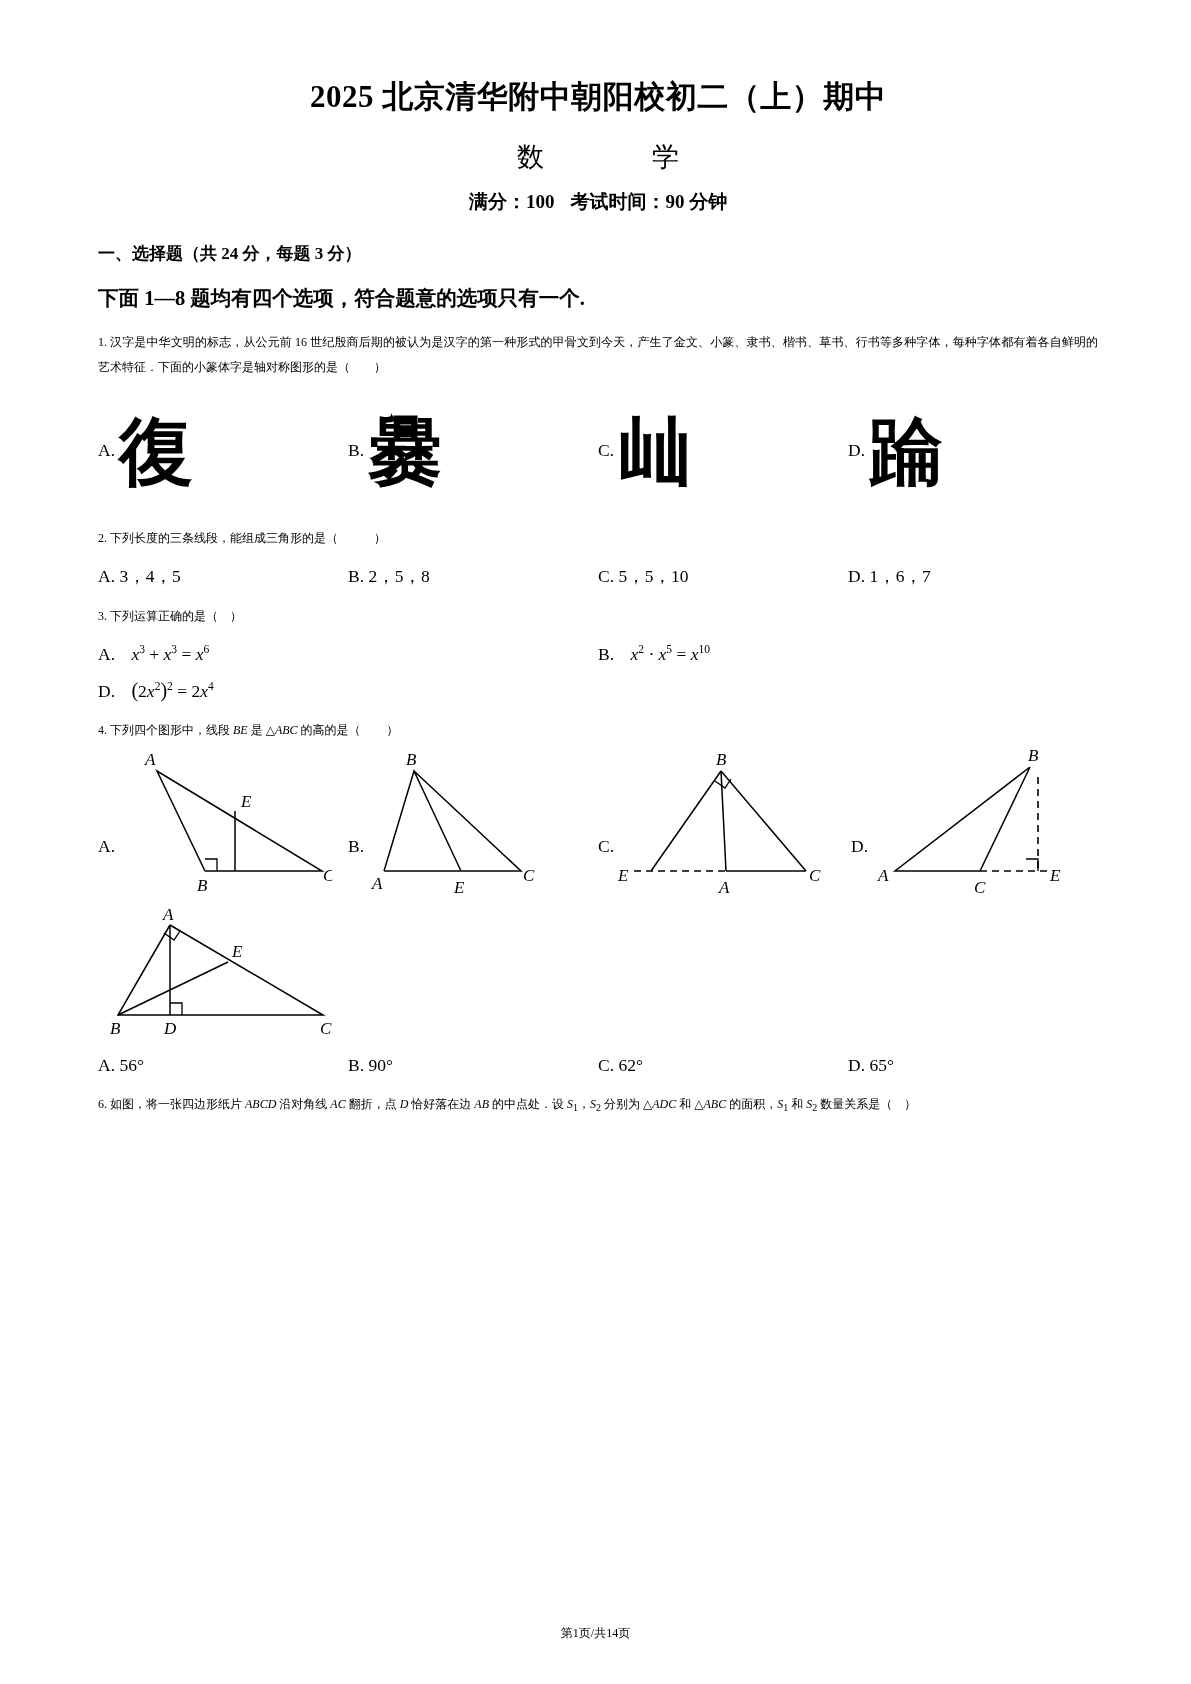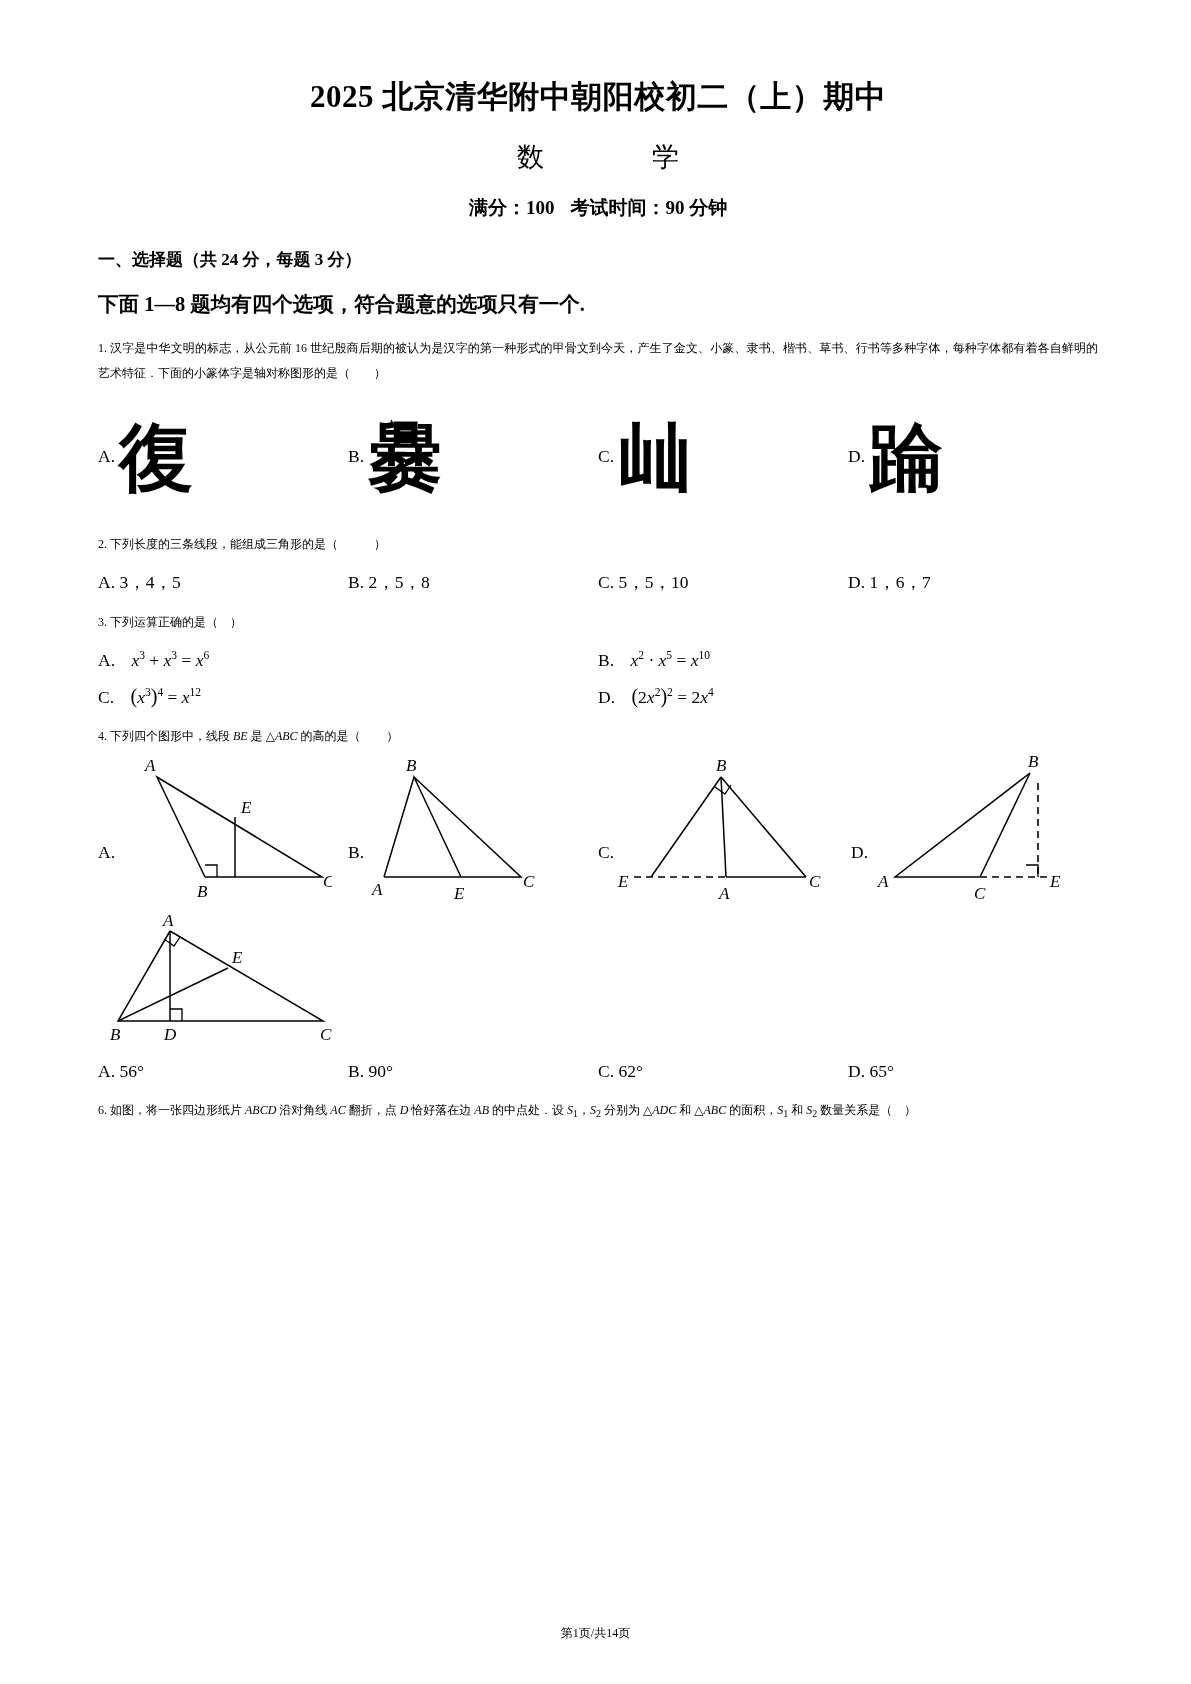--- a/index.html
+++ b/index.html
@@ -43,21 +43,21 @@
     font-size: 27px;
     font-weight: normal;
     margin-top: 22px;
     letter-spacing: 18px;
     text-indent: 18px;
   }
   .exam-meta {
     text-align: center;
     font-size: 19px;
     font-weight: bold;
-    margin-top: 20px;
+    margin-top: 14px;
   }
   .exam-meta .gap { display:inline-block; width: 16px; }
 
   .section-head {
     font-size: 17px;
     font-weight: bold;
     margin-top: 26px;
     line-height: 1.5;
   }
   .section-sub {
@@ -201,24 +201,20 @@
       <div>
         <span>A.</span>
         <span class="sp-sm"></span><span class="m">x</span><sup>3</sup> + <span class="m">x</span><sup>3</sup> = <span class="m">x</span><sup>6</sup>
       </div>
       <div>
         <span>B.</span>
         <span class="sp-sm"></span><span class="m">x</span><sup>2</sup> · <span class="m">x</span><sup>5</sup> = <span class="m">x</span><sup>10</sup>
       </div>
     </div>
     <div class="opts wide2">
-      <div>
-        <span>C.</span>
-        <span class="sp-sm"></span><span class="paren">(</span><span class="m">x</span><sup>3</sup><span class="paren">)</span><sup>4</sup> = <span class="m">x</span><sup>12</sup>
-      </div>
       <div>
         <span>D.</span>
         <span class="sp-sm"></span><span class="paren">(</span>2<span class="m">x</span><sup>2</sup><span class="paren">)</span><sup>2</sup> = 2<span class="m">x</span><sup>4</sup>
       </div>
     </div>
 
     <div class="q">
       4. 下列四个图形中，线段 <span class="it">BE</span> 是 △<span class="it">ABC</span> 的高的是（<span class="sp"></span>）
     </div>
 

